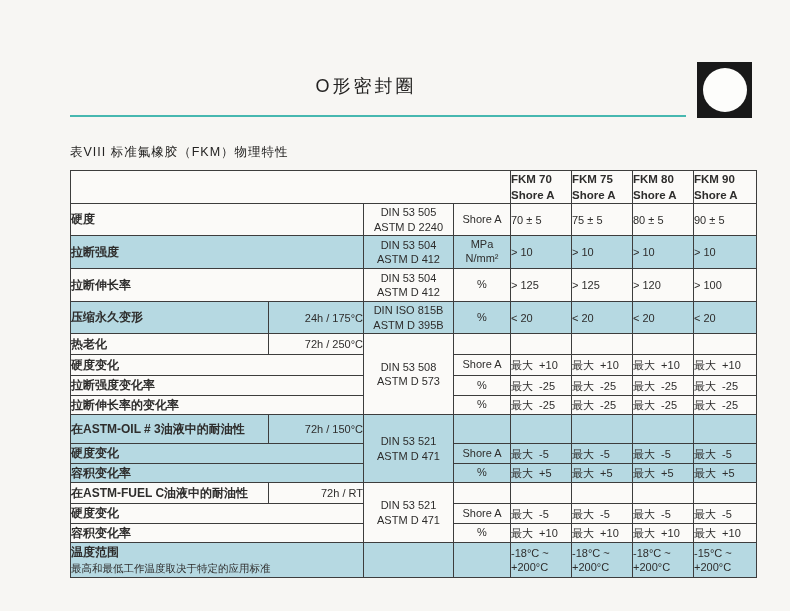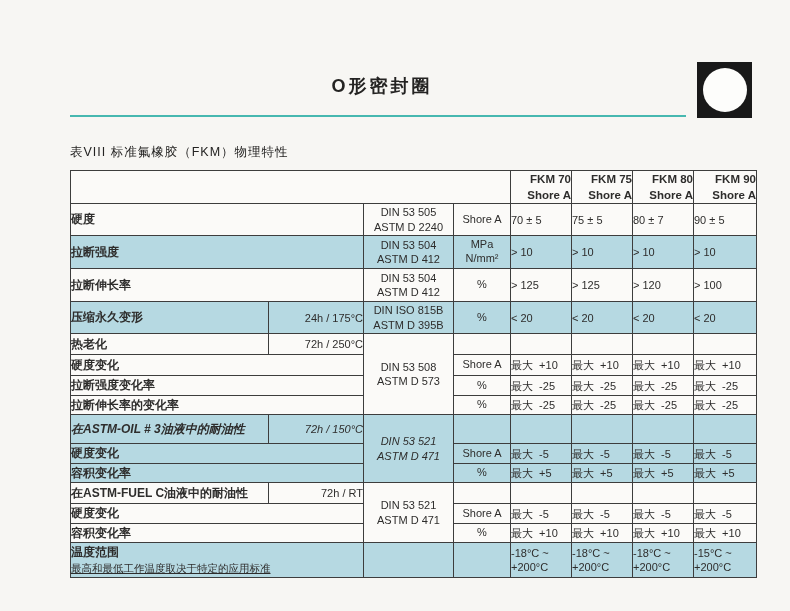--- a/index.html
+++ b/index.html
@@ -3,22 +3,22 @@
 <meta charset="utf-8">
 <style>
   html,body{margin:0;padding:0;}
   body{
     width:790px;height:611px;position:relative;
     background:#f7f6f3;
     font-family:"Liberation Sans","DejaVu Sans",sans-serif;
     color:#2e2d2c;overflow:hidden;
   }
   .page-title{
-    position:absolute;left:74px;top:74px;width:616px;
-    text-align:center;font-size:18px;font-weight:bold;letter-spacing:3px;
+    position:absolute;left:58px;top:74px;width:616px;
+    text-align:center;font-size:18px;font-weight:normal;letter-spacing:3px;
     color:#242322;
   }
   .title-divider{
     position:absolute;left:70px;top:115px;width:616px;height:2px;
     background:#47b8b0;
   }
   .logo{
     position:absolute;left:697px;top:62px;width:55px;height:56px;
     background:#191919;display:flex;align-items:center;justify-content:center;
   }
@@ -34,38 +34,38 @@
     border-collapse:collapse;table-layout:fixed;
   }
   table.fkm td{
     border:1px solid #3d3d3d;
     overflow:hidden;vertical-align:middle;padding:0;
   }
   tr.white td{background:#fbfaf8;}
   tr.blue td{background:#b6d9e2;}
   td.prop,td.prop2{text-align:left;padding:2px 6px 2px 8px;font-weight:bold;font-size:12px;}
   td.prop2{vertical-align:top;padding-top:4px;line-height:1.5;}
-  td.prop2 .note{display:block;font-weight:normal;font-size:10.5px;text-decoration:underline;}
+  td.prop2 .note{display:block;font-weight:normal;font-size:10.5px;}
   td.cond{text-align:right;padding-right:10px;font-size:11px;font-weight:normal;}
   td.std{text-align:center;font-size:11px;line-height:1.3;white-space:pre-wrap;}
   td.stdtop{vertical-align:top;padding-top:3px;}
   td.unit{text-align:center;font-size:11px;line-height:1.25;white-space:pre-wrap;}
   td.val{text-align:left;font-size:11px;line-height:1.3;white-space:pre-wrap;}
-  td.hdr{text-align:right;font-weight:bold;font-size:11.5px;line-height:1.4;white-space:pre-wrap;}
+  td.hdr{text-align:left;font-weight:bold;font-size:11.5px;line-height:1.4;white-space:pre-wrap;}
   
   tbody tr:nth-child(1){height:32px;}
   tbody tr:nth-child(2){height:32px;}
   tbody tr:nth-child(3){height:33px;}
   tbody tr:nth-child(4){height:33px;}
   tbody tr:nth-child(5){height:32px;}
   tbody tr:nth-child(6){height:21px;margin-left:23px;}
   tbody tr:nth-child(7){height:21px;}
   tbody tr:nth-child(8){height:20px;}
   tbody tr:nth-child(9){height:19px;}
-  tbody tr:nth-child(10){height:29px;font-style:italic;}
+  tbody tr:nth-child(10){height:29px;}
   tbody tr:nth-child(11){height:20px;}
   tbody tr:nth-child(12){height:19px;}
   tbody tr:nth-child(13){height:21px;}
   tbody tr:nth-child(14){height:20px;}
   tbody tr:nth-child(15){height:19px;}
   tbody tr:nth-child(16){height:30px;}
 </style>
 </head>
 <body>
 
@@ -100,21 +100,21 @@
         <td class="hdr">FKM 90
 Shore A</td>
       </tr>
       <tr class="white">
         <td class="prop" colspan="2">硬度</td>
         <td class="std">DIN 53 505
 ASTM D 2240</td>
         <td class="unit">Shore A</td>
         <td class="val">70 ± 5</td>
         <td class="val">75 ± 5</td>
-        <td class="val">80 ± 7</td>
+        <td class="val">80 ± 5</td>
         <td class="val">90 ± 5</td>
       </tr>
       <tr class="blue">
         <td class="prop" colspan="2">拉断强度</td>
         <td class="std">DIN 53 504
 ASTM D 412</td>
         <td class="unit">MPa
 N/mm²</td>
         <td class="val">&gt; 10</td>
         <td class="val">&gt; 10</td>

